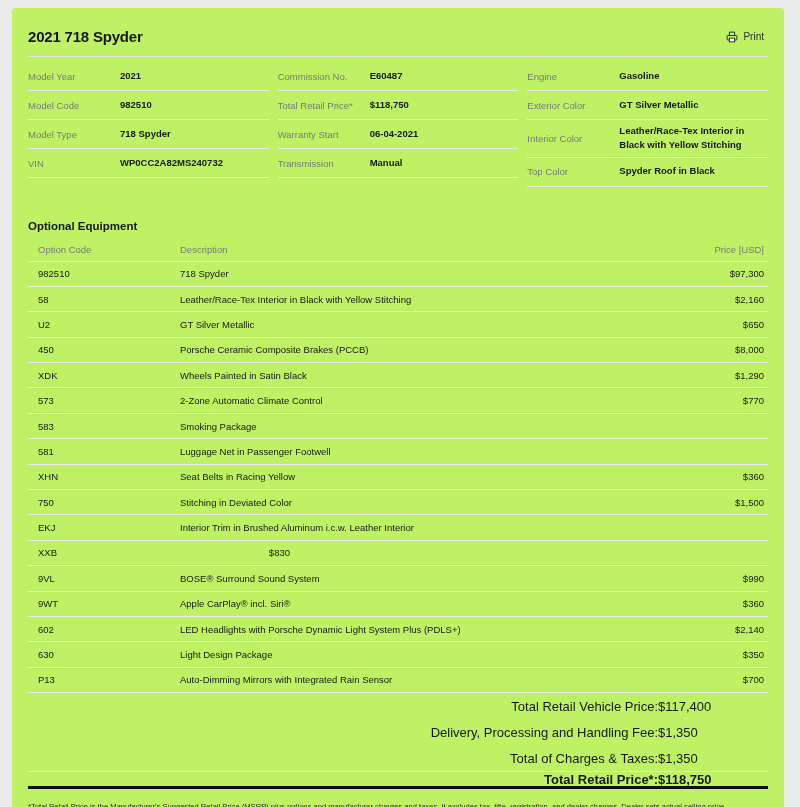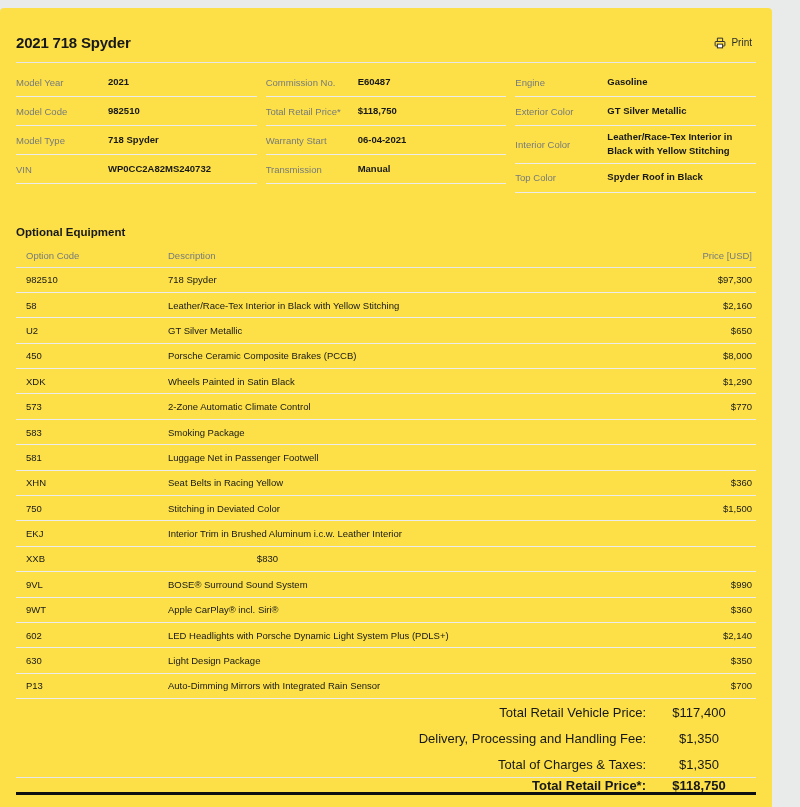--- a/index.html
+++ b/index.html
@@ -6,25 +6,25 @@
   html, body {
     margin: 0; padding: 0;
     width: 800px; height: 807px;
     background: #e9eaea;
     font-family: "Liberation Sans", sans-serif;
     color: #17181a;
     overflow: hidden;
   }
   .card {
     position: absolute;
-    left: 0; top: 8px;
+    left: 12px; top: 8px;
     width: 772px; height: 799px;
-    background: #fde047;
+    background: #bef264;
     border-radius: 4px 4px 0 0;
-    padding: 12px 16px;
+    padding: 6px 16px;
   }
   
   .card-header {
     display: flex; justify-content: space-between; align-items: center;
     height: 43px; padding-top: 3px;
     border-bottom: 1px solid #e7e7e7;
   }
   .page-title {
     margin: 0; font-size: 15px; font-weight: bold; letter-spacing: -0.2px;
   }
@@ -68,21 +68,21 @@
   .eq-col-code { width: 142px; flex-shrink: 0; }
   .eq-col-desc { flex: 1; }
   .eq-col-price { width: 110px; text-align: right; flex-shrink: 0; }
   
   .totals { font-size: 13px; }
   .total-row {
     display: flex; justify-content: flex-end; align-items: center;
     height: 26px; padding: 0 4px;
   }
   .total-label { text-align: right; }
-  .total-value { width: 106px; text-align: center; }
+  .total-value { width: 106px; text-align: left; }
   .grand-total-row {
     display: flex; justify-content: flex-end; align-items: center;
     height: 18px; padding: 0 4px;
     font-weight: bold;
     border-top: 1px solid #e7e7e7;
     border-bottom: 3px solid #0e0f10;
   }
   
   .footnote {
     margin-top: 13px;

